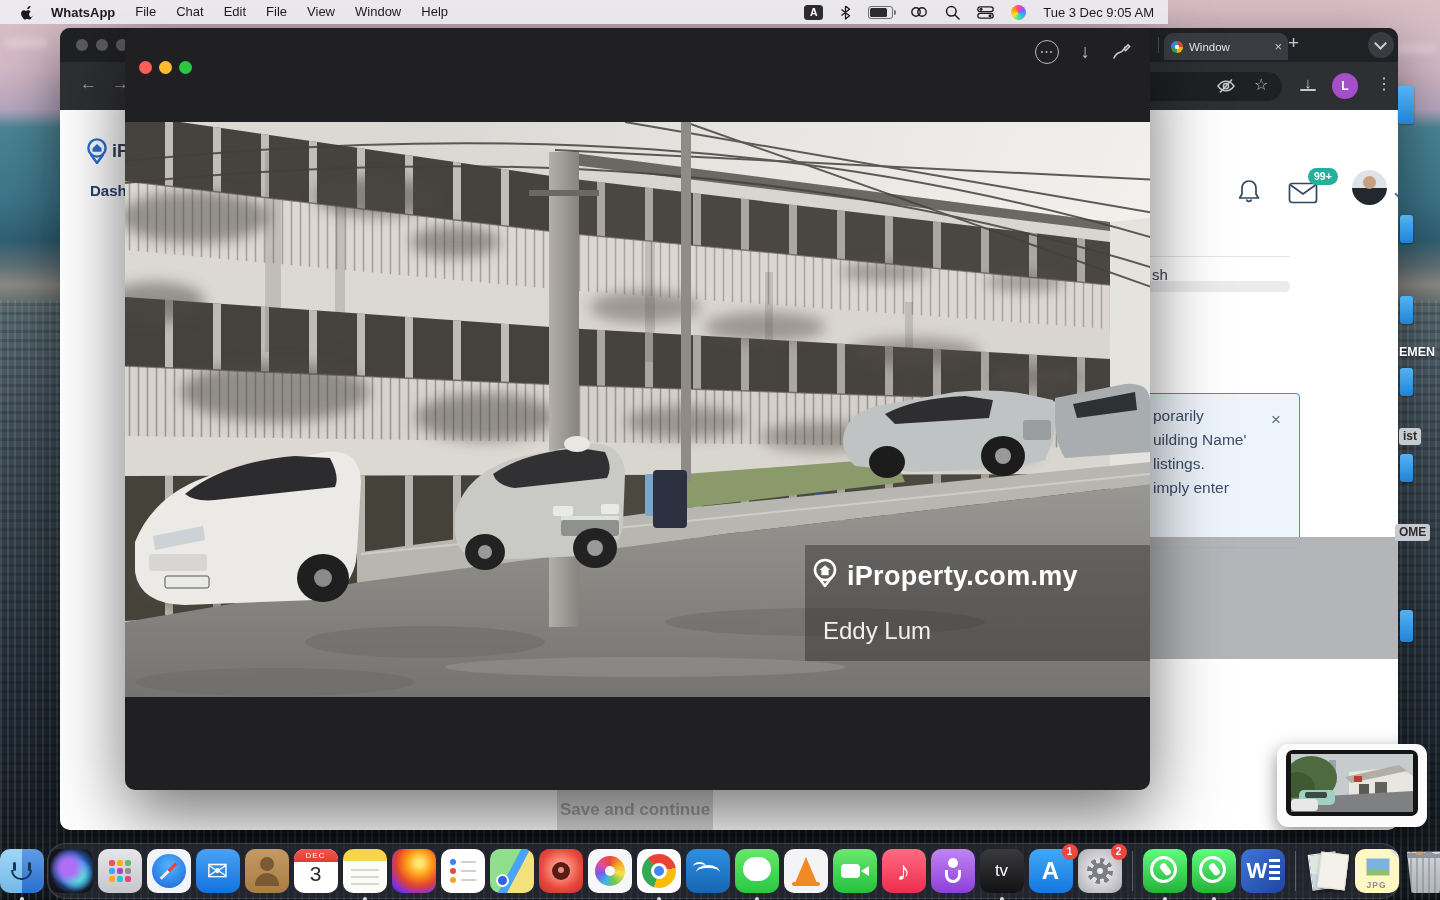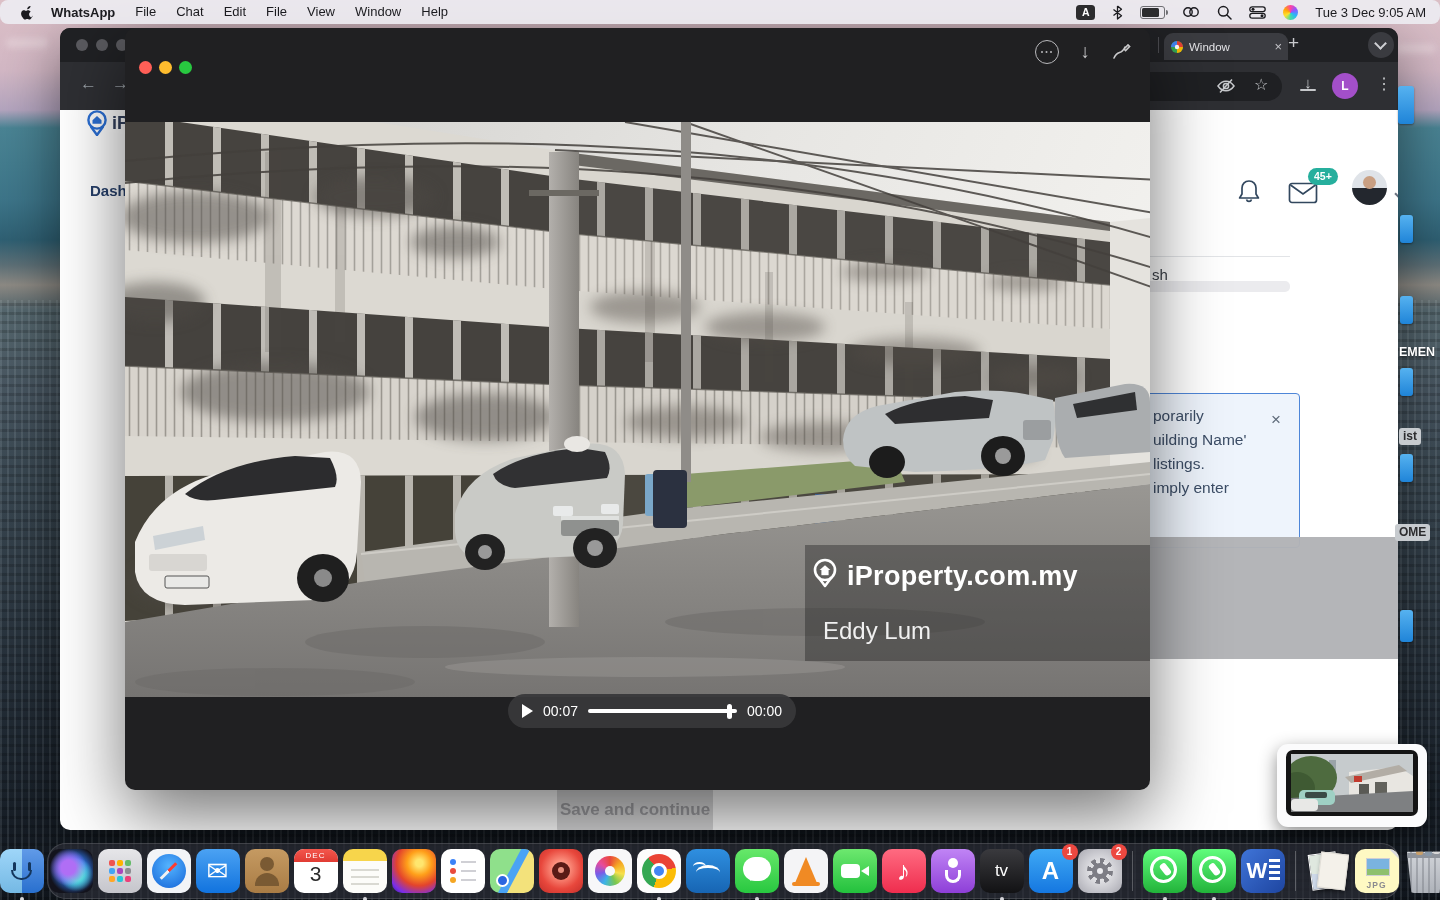--- a/index.html
+++ b/index.html
@@ -5,21 +5,21 @@
   html,body{margin:0;padding:0;background:#000;}
   .screen{position:relative;width:1440px;height:900px;overflow:hidden;font-family:"Liberation Sans",sans-serif;-webkit-font-smoothing:antialiased;}
   
   .wallpaper{position:absolute;inset:0;background:
     linear-gradient(180deg,#dcc0c7 0px,#d3b8c5 70px,#b4a5bf 110px,#4a8494 128px,#3d7589 200px,#2f6073 240px,#5d7077 265px,#8d8a84 285px,#55676e 310px,#475560 390px,#3a4852 470px,#303c46 570px,#242e38 680px,#1a222b 790px,#10151c 900px);}
   .wallpaper:after{content:"";position:absolute;left:0;right:0;top:300px;bottom:0;background:
     repeating-linear-gradient(90deg,rgba(225,238,244,.10) 0 2px,transparent 2px 7px),
     repeating-linear-gradient(0deg,rgba(0,0,0,.16) 0 3px,transparent 3px 9px);}
   .wallpaper .cloud{position:absolute;background:#e6d3da;border-radius:8px;opacity:.7;filter:blur(3px);}
   
-  .menubar{position:absolute;left:0;top:0;width:1440px;height:24px;background:rgba(237,235,241,.92);display:flex;align-items:center;z-index:60;font-size:13px;color:#1b1b1f;border-radius:8px;}
+  .menubar{position:absolute;left:0;top:0;width:1168px;height:24px;background:rgba(237,235,241,.92);display:flex;align-items:center;z-index:60;font-size:13px;color:#1b1b1f;}
   .menubar .left{display:flex;align-items:center;gap:0;padding-left:12px;}
   .menubar .mitem{padding:0 10px;line-height:24px;}
   .menubar .appname{font-weight:700;padding:0 10px;}
   .menubar .apple{width:15px;height:15px;margin:0 6px 0 8px;}
   .menubar .right{margin-left:auto;display:flex;align-items:center;gap:17px;padding-right:14px;}
   .inputsrc{width:19px;height:15px;background:#2c2c2e;color:#fff;border-radius:3.5px;font-size:10.5px;font-weight:700;display:flex;align-items:center;justify-content:center;}
   .batt{position:relative;width:23px;height:11px;border:1px solid #6f6f73;border-radius:3px;}
   .batt i{position:absolute;left:1px;top:1px;bottom:1px;width:17px;background:#2c2c2e;border-radius:1.5px;}
   .batt:after{content:"";position:absolute;right:-4px;top:3px;width:2.5px;height:5px;background:#6f6f73;border-radius:0 2px 2px 0;}
   .sicon{display:block;}
@@ -40,21 +40,21 @@
   .btoolbar{position:absolute;left:0;top:34px;right:0;height:48px;background:#2e2f33;border-bottom:1px solid #3a3b3f;}
   .navarrow{position:absolute;top:12px;font-size:17px;color:#9aa0a6;}
   .omnibox{position:absolute;left:900px;top:10px;width:322px;height:29px;border-radius:15px;background:#1f2023;}
   .eyeslash,.star{position:absolute;top:15px;}
   .star{color:#c6c8cb;font-size:16px;top:13px;}
   .dltray{position:absolute;left:1240px;top:12px;width:16px;color:#c6c8cb;font-size:15px;text-align:center;}
   .dltray b{display:block;height:2px;background:#c6c8cb;margin-top:-2px;border-radius:1px;}
   .bavatar{position:absolute;left:1272px;top:11px;width:26px;height:26px;border-radius:50%;background:#a34fc9;color:#fff;font-size:12px;font-weight:700;display:flex;align-items:center;justify-content:center;}
   .kebab{position:absolute;left:1316px;top:12px;color:#c6c8cb;font-size:16px;letter-spacing:0;}
   .bcontent{position:absolute;left:0;top:82px;right:0;bottom:0;background:#ffffff;}
-  .iplogo{position:absolute;left:26px;top:0;display:flex;align-items:center;gap:4px;}
+  .iplogo{position:absolute;left:26px;top:28px;display:flex;align-items:center;gap:4px;}
   .iplogo .txt{font-size:18px;font-weight:700;color:#33415e;}
   .navfrag{position:absolute;left:30px;top:72px;font-size:15px;font-weight:700;color:#27406b;}
   .bell{position:absolute;left:1176px;top:68px;}
   .mailic{position:absolute;left:1228px;top:72px;}
   .mailbadge{position:absolute;left:1248px;top:58px;background:#26af9d;color:#fff;font-size:10.5px;font-weight:700;border-radius:9px;height:17px;line-height:17px;padding:0 6px;}
   .pavatar{position:absolute;left:1292px;top:60px;width:35px;height:35px;border-radius:50%;background:linear-gradient(180deg,#dfe3e8 52%,#23272e 52%);overflow:hidden;}
   .pavatar:before{content:"";position:absolute;left:11px;top:6px;width:13px;height:13px;border-radius:50%;background:#c99f82;}
   .pchev{position:absolute;left:1336px;top:74px;}
   .pchev .chev{border-color:#6b7280;width:6px;height:6px;}
   .pdivider{position:absolute;left:950px;top:146px;width:280px;height:1px;background:#e2e4e7;}
@@ -253,21 +253,21 @@
       </div>
       <div class="navfrag">Dashl</div>
       <svg class="bell" width="26" height="28" viewBox="0 0 26 28">
           <path d="M13 3c-4.4 0-7 3.2-7 7v6l-2.4 4h18.8L20 16v-6c0-3.8-2.6-7-7-7z" fill="none" stroke="#32475e" stroke-width="1.7" stroke-linejoin="round"></path>
           <path d="M10.5 21.5a2.6 2.6 0 0 0 5 0" fill="none" stroke="#32475e" stroke-width="1.7"></path>
         </svg>
       <svg class="mailic" width="30" height="22" viewBox="0 0 30 22">
           <rect x="1.5" y="1.5" width="27" height="19" rx="2.5" fill="none" stroke="#32475e" stroke-width="1.7"></rect>
           <path d="M2.5 3 15 12 27.5 3" fill="none" stroke="#32475e" stroke-width="1.7"></path>
         </svg>
-      <div class="mailbadge">45+</div>
+      <div class="mailbadge">99+</div>
       <div class="pavatar"></div>
       <div class="pchev"><span class="chev"></span></div>
       <div class="pfrag">sh</div>
       <div class="pdivider"></div>
       <div class="pskel"></div>
       <div class="banner">
         <div class="bx">×</div>
         <div class="bl" style="top:13px;">porarily</div>
         <div class="bl" style="top:37px;">uilding Name'</div>
         <div class="bl" style="top:61px;">listings.</div>
@@ -455,28 +455,20 @@
           <circle cx="10" cy="10" r="10" fill="none" stroke="#fff" stroke-width="2.6"></circle>
           <path d="M3.4,17.2 L10,26 L16.6,17.2" fill="none" stroke="#fff" stroke-width="2.6" stroke-linejoin="round"></path>
           <polygon points="4.6,10 10,5.2 15.4,10" fill="#fff"></polygon>
           <rect x="6.4" y="9.6" width="7.2" height="5.6" fill="#fff"></rect>
         </g>
         <text x="722" y="463" font-family="Liberation Sans, sans-serif" font-size="27" font-weight="700" fill="#ffffff" letter-spacing="0.3">iProperty.com.my</text>
         <text x="698" y="517" font-family="Liberation Sans, sans-serif" font-size="24" fill="#f0f0f0">Eddy Lum</text>
       </g>
     </svg>
 
-    <div class="controls">
-      <div class="playtri"></div>
-      <span class="tlabel">00:07</span>
-      <div class="track">
-          <div class="scrub"></div>
-        </div>
-      <span class="tlabel">00:00</span>
-    </div>
 
   </div>
 
   <div class="pip">
     <div class="pipframe">
       <svg width="122" height="58" viewBox="0 0 122 58">
         <rect width="122" height="58" fill="#c6cbcd"></rect>
         <rect x="38" y="6" width="7" height="22" fill="#9aa3a8"></rect>
         <ellipse cx="20" cy="24" rx="26" ry="22" fill="#4e6b3f"></ellipse>
         <ellipse cx="6" cy="34" rx="18" ry="16" fill="#3f5a33"></ellipse>

